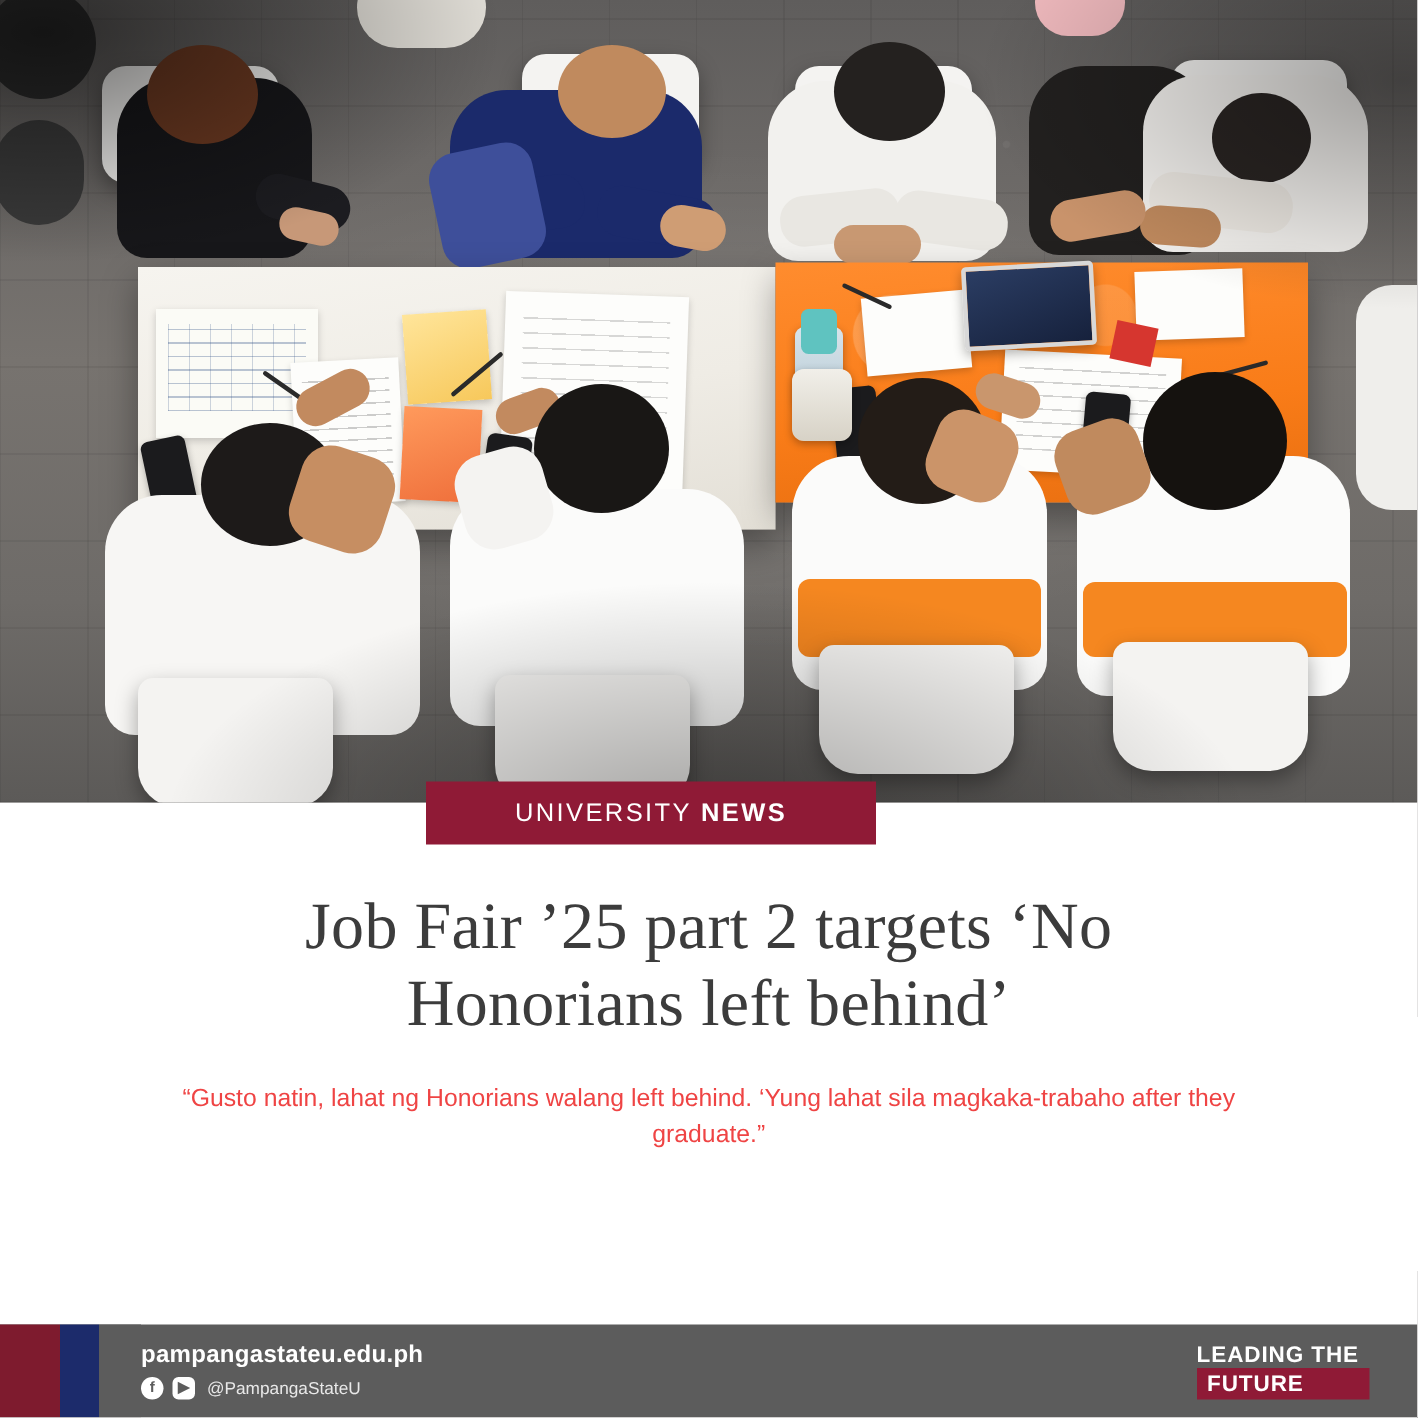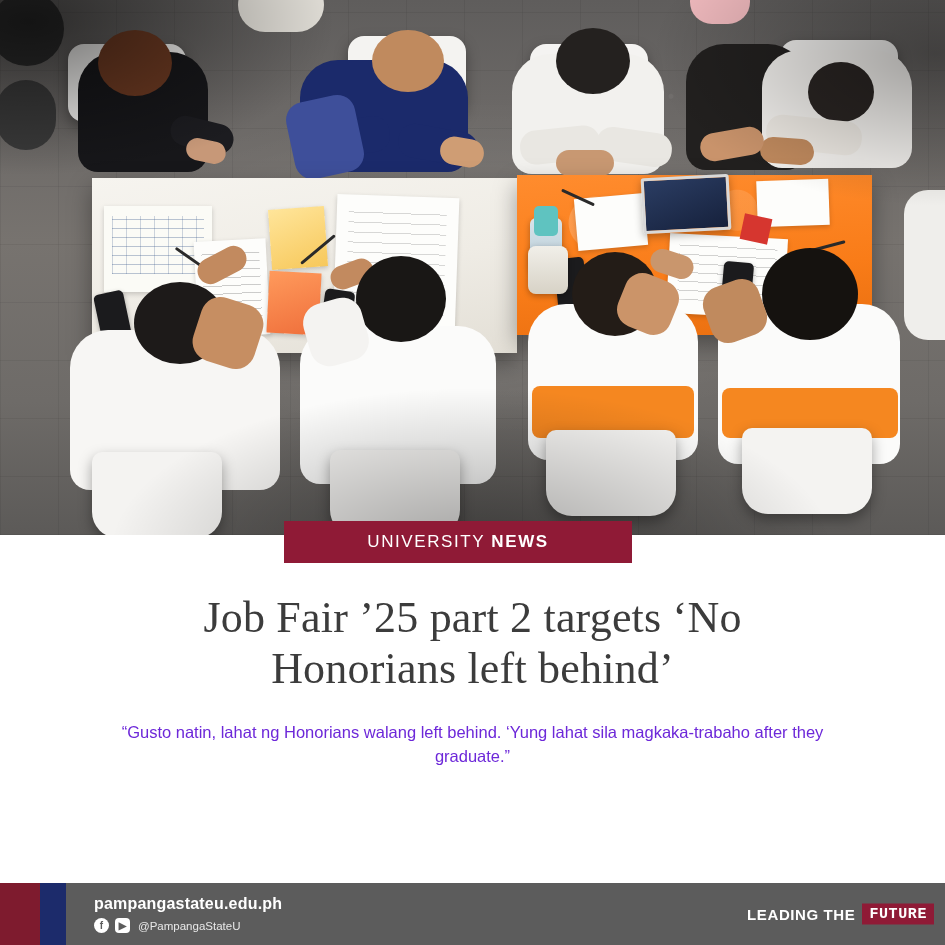--- a/index.html
+++ b/index.html
@@ -152,21 +152,21 @@
   }
   .arm {
     position: absolute;
     border-radius: 16px;
   }
 
   
   .news-banner {
     position: absolute;
     left: 284px; top: 521px;
-    width: 348px; height: 42px;
+    width: 300px; height: 42px;
     background: #8f1a36;
     display: flex; align-items: center; justify-content: center;
     letter-spacing: 1.6px;
     font-size: 17px;
     color: #ffffff;
   }
   .news-banner .light { font-weight: 400; }
   .news-banner .bold { font-weight: 700; margin-left: 6px; }
 
   
@@ -181,21 +181,21 @@
     font-size: 44px;
     line-height: 1.17;
     color: #3c3c3c;
     font-weight: 400;
     letter-spacing: .2px;
   }
   .quote {
     margin-top: 26px;
     font-size: 16.5px;
     line-height: 1.45;
-    color: #6d28d9;
+    color: #ef4444;
     padding: 0 12px;
   }
   .lede {
     margin-top: 22px;
     font-size: 16.5px;
     line-height: 1.45;
     color: #4b4b4b;
     padding: 0 8px;
   }
 
@@ -222,26 +222,26 @@
   .soc-icon {
     width: 15px; height: 15px; border-radius: 50%;
     background: #ffffff; color: #5c5c5c;
     font-size: 10px; font-weight: 700;
     display: flex; align-items: center; justify-content: center;
     line-height: 1;
   }
   .soc-icon.yt { border-radius: 4px; }
   .handle { font-size: 11.5px; color: #e8e8e8; margin-left: 2px; }
   .tagline {
-    position: absolute; right: 11px; top: 50%; transform: translateY(-50%);
-    display: flex; align-items: center; gap: 0;
-    font-size: 15px; font-weight: 700; letter-spacing: .6px;
+    position: absolute; right: 32px; top: 50%; transform: translateY(-50%);
+    display: flex; gap: 0;
+    font-size: 15px; font-weight: 700; letter-spacing: .6px; flex-direction: column;
   }
   .tagline .lead { color: #ffffff; padding-right: 7px; }
-  .tagline .future { color: #ffffff; background: #8f1a36; padding: 2px 7px; font-family: Liberation Mono, monospace; }
+  .tagline .future { color: #ffffff; background: #8f1a36; padding: 2px 7px; }
 </style>
 </head>
 <body>
 
 <div class="card">
 
   <div class="photo">
     <div class="photo-floor"></div>
     <div class="floor-tiles"></div>
     <div class="floor-speckle"></div>

